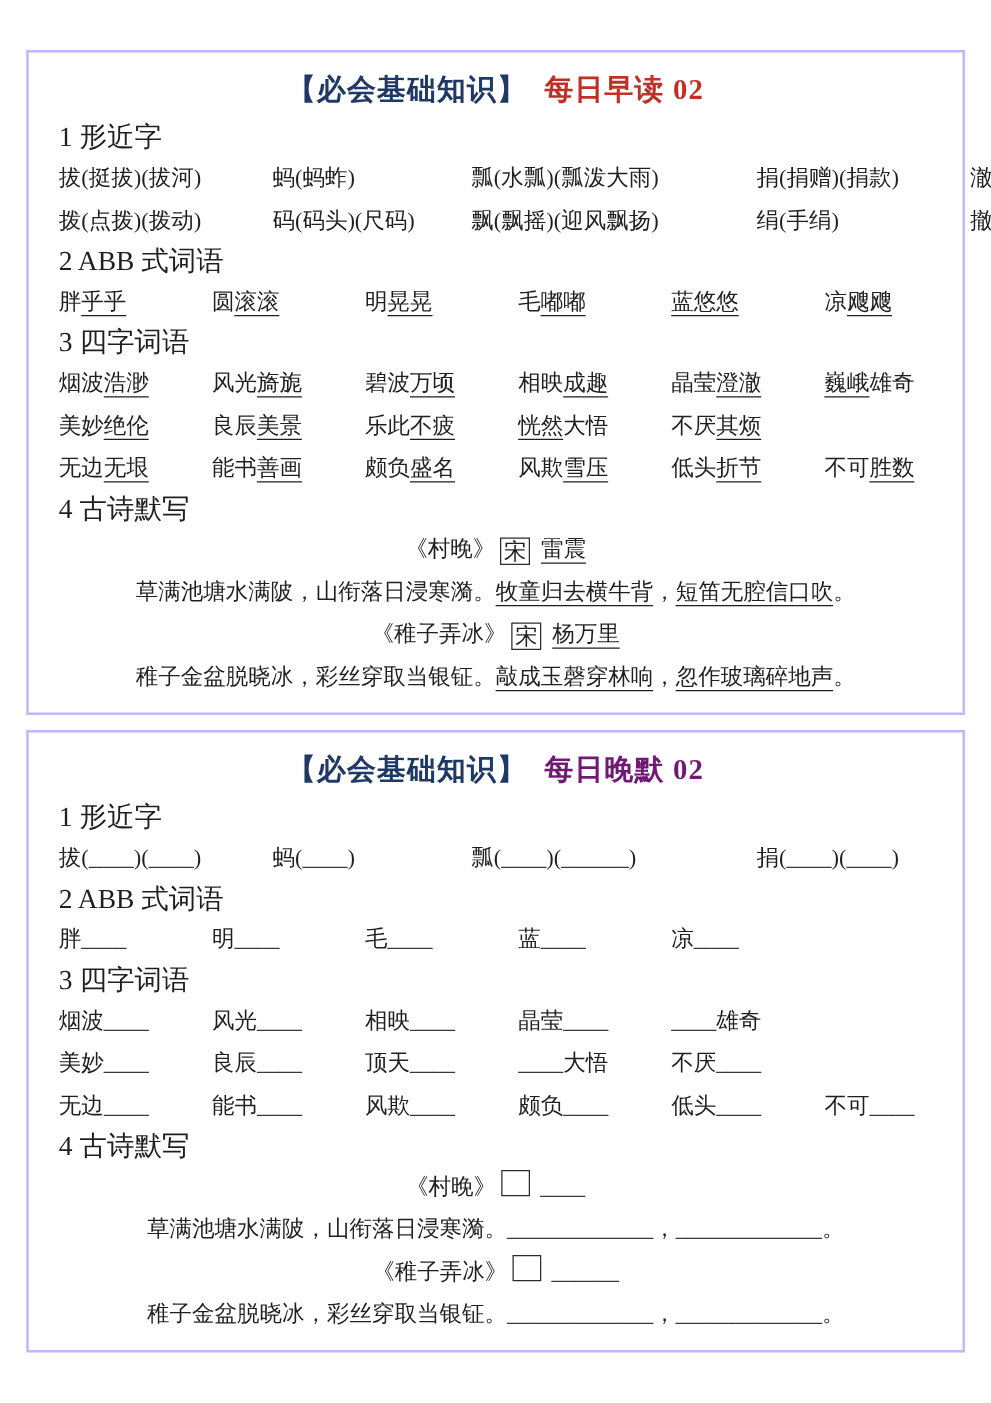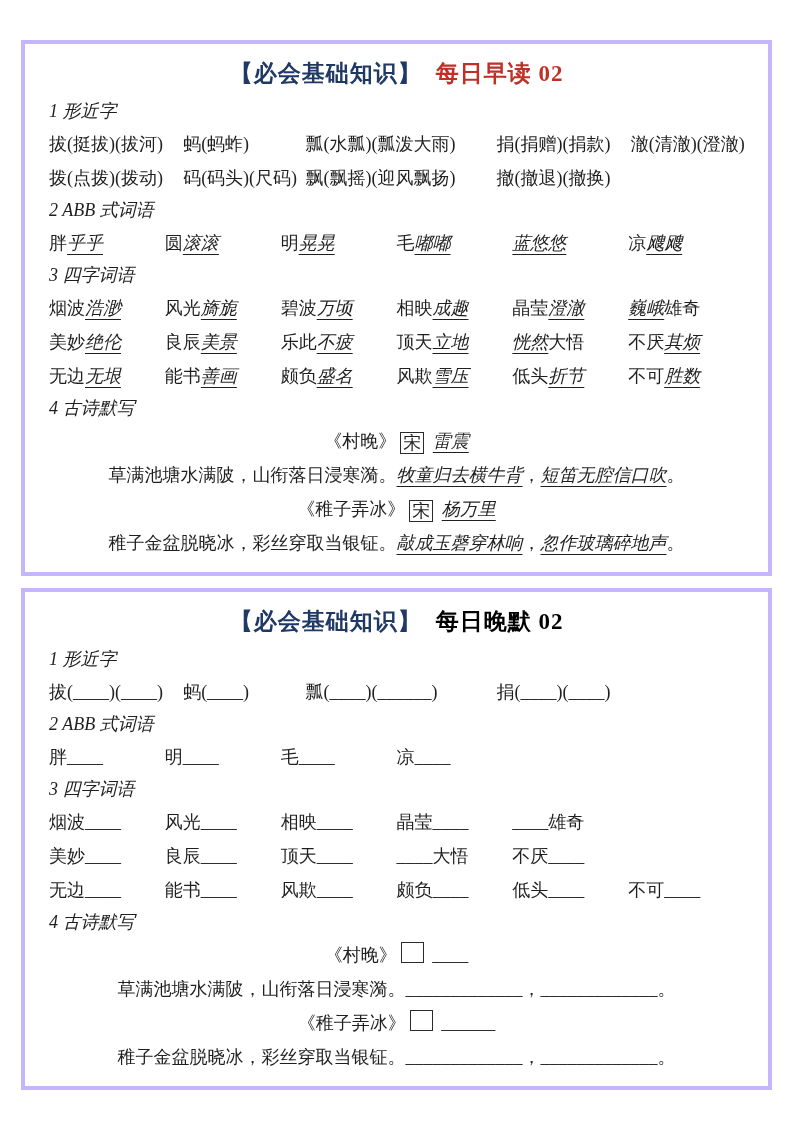--- a/index.html
+++ b/index.html
@@ -4,44 +4,44 @@
 <style>
   html, body { margin: 0; padding: 0; }
   body {
     width: 793px; height: 1122px;
     background: #ffffff;
     color: #1f1f1f;
     font-family: "Liberation Serif", "DejaVu Serif", serif;
   }
   .page { padding: 40px 21px 0 21px; box-sizing: border-box; }
   .card {
-    border: 4px solid #c4b5fd;
+    border: 2px solid #c4b5fd;
     background: #ffffff;
     padding: 8px 24px 12px 24px;
     box-sizing: border-box;
   }
   .card + .card { margin-top: 12px; }
   .card-title {
     text-align: center;
     font-size: 23px;
     font-weight: bold;
     line-height: 44px;
     letter-spacing: 1px;
     white-space: nowrap;
   }
   .t-navy { color: #1f3864; }
   .t-red { color: #bf3127; margin-left: 14px; }
-  .t-orange { color: #000000; margin-left: 14px; }
-  .sec-heading { font-size: 18px; line-height: 31px; font-weight: normal; font-style: italic; }
-  .line { font-size: 18px; line-height: 34px; }
+  .t-orange { color: #701a75; margin-left: 14px; }
+  .sec-heading { font-size: 22px; line-height: 31px; font-weight: normal; }
+  .line { font-size: 18px; line-height: 34px; gap: 36px; }
   .grid5 { display: grid; grid-template-columns: 19.3% 17.6% 27.5% 19.3% 1fr; }
   .grid6 { display: grid; grid-template-columns: repeat(6, 1fr); }
   .cell { white-space: nowrap; }
   .poem-line { text-align: center; font-size: 18px; line-height: 34px; }
-  .seg-u { text-decoration: underline; text-underline-offset: 5px; text-decoration-thickness: 1.2px; font-style: italic; }
+  .seg-u { text-decoration: underline; text-underline-offset: 5px; text-decoration-thickness: 1.2px; }
   .seg-box {
     display: inline-block;
     border: 1.5px solid #2b2b2b;
     min-width: 17px;
     min-height: 19px;
     line-height: 20px;
     padding: 0 2px;
     margin: 0 4px;
     vertical-align: -2px;
     text-align: center;
@@ -62,20 +62,21 @@
         <span class="cell">拔(挺拔)(拔河)</span>
         <span class="cell">蚂(蚂蚱)</span>
         <span class="cell">瓢(水瓢)(瓢泼大雨)</span>
         <span class="cell">捐(捐赠)(捐款)</span>
         <span class="cell">澈(清澈)(澄澈)</span>
       </div>
     <div class="grid5 line">
         <span class="cell">拨(点拨)(拨动)</span>
         <span class="cell">码(码头)(尺码)</span>
         <span class="cell">飘(飘摇)(迎风飘扬)</span>
+        <span class="cell">绢(手绢)</span>
         <span class="cell">撤(撤退)(撤换)</span>
       </div>
 
     <div class="sec-heading">2 ABB 式词语</div>
     <div class="grid6 line">
         <span class="cell"><span>胖</span><span class="seg-u">乎乎</span></span>
         <span class="cell"><span>圆</span><span class="seg-u">滚滚</span></span>
         <span class="cell"><span>明</span><span class="seg-u">晃晃</span></span>
         <span class="cell"><span>毛</span><span class="seg-u">嘟嘟</span></span>
         <span class="cell"><span class="seg-u">蓝悠悠</span></span>
@@ -88,21 +89,20 @@
         <span class="cell"><span>风光</span><span class="seg-u">旖旎</span></span>
         <span class="cell"><span>碧波</span><span class="seg-u">万顷</span></span>
         <span class="cell"><span>相映</span><span class="seg-u">成趣</span></span>
         <span class="cell"><span>晶莹</span><span class="seg-u">澄澈</span></span>
         <span class="cell"><span class="seg-u">巍峨</span><span>雄奇</span></span>
       </div>
     <div class="grid6 line">
         <span class="cell"><span>美妙</span><span class="seg-u">绝伦</span></span>
         <span class="cell"><span>良辰</span><span class="seg-u">美景</span></span>
         <span class="cell"><span>乐此</span><span class="seg-u">不疲</span></span>
-        <span class="cell"><span>顶天</span><span class="seg-u">立地</span></span>
         <span class="cell"><span class="seg-u">恍然</span><span>大悟</span></span>
         <span class="cell"><span>不厌</span><span class="seg-u">其烦</span></span>
       </div>
     <div class="grid6 line">
         <span class="cell"><span>无边</span><span class="seg-u">无垠</span></span>
         <span class="cell"><span>能书</span><span class="seg-u">善画</span></span>
         <span class="cell"><span>颇负</span><span class="seg-u">盛名</span></span>
         <span class="cell"><span>风欺</span><span class="seg-u">雪压</span></span>
         <span class="cell"><span>低头</span><span class="seg-u">折节</span></span>
         <span class="cell"><span>不可</span><span class="seg-u">胜数</span></span>
@@ -126,20 +126,21 @@
         <span class="cell">蚂(____)</span>
         <span class="cell">瓢(____)(______)</span>
         <span class="cell">捐(____)(____)</span>
       </div>
 
     <div class="sec-heading">2 ABB 式词语</div>
     <div class="grid6 line">
         <span class="cell">胖____</span>
         <span class="cell">明____</span>
         <span class="cell">毛____</span>
+        <span class="cell">蓝____</span>
         <span class="cell">凉____</span>
       </div>
 
     <div class="sec-heading">3 四字词语</div>
     <div class="grid6 line">
         <span class="cell">烟波____</span>
         <span class="cell">风光____</span>
         <span class="cell">相映____</span>
         <span class="cell">晶莹____</span>
         <span class="cell">____雄奇</span>

